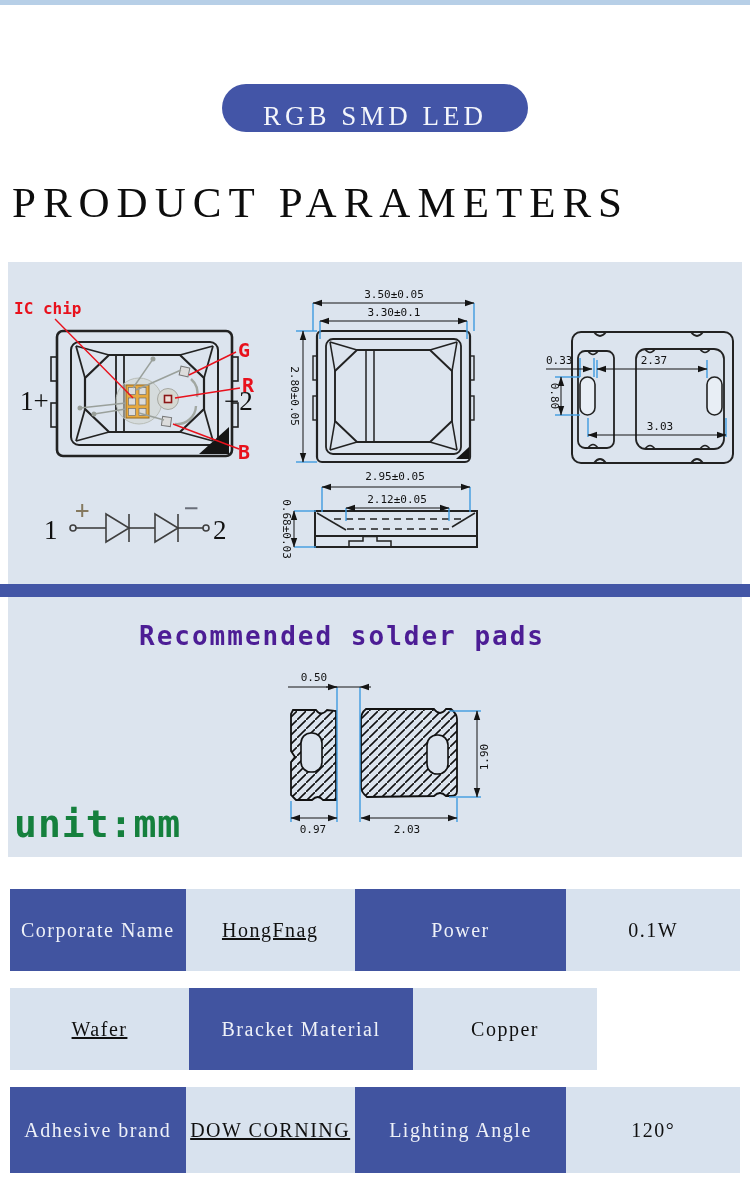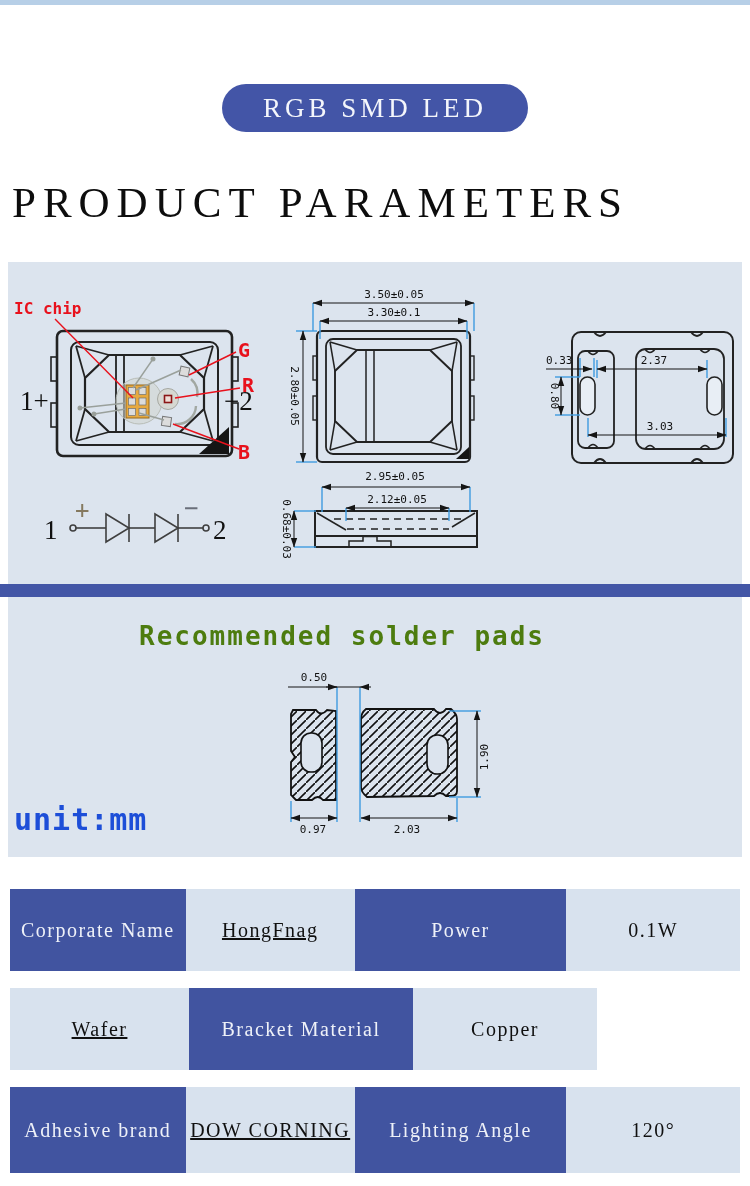--- a/index.html
+++ b/index.html
@@ -1,30 +1,30 @@
 <!DOCTYPE html>
 <html><head>
 <meta charset="utf-8">
 <style>
   html,body{margin:0;padding:0;background:#fff;}
   .page{position:relative;width:750px;height:1186px;background:#ffffff;overflow:hidden;
         font-family:"Liberation Serif",serif;}
   .top-strip{position:absolute;left:0;top:0;width:750px;height:5px;background:#b7cfe7;}
   .badge{position:absolute;left:222px;top:84px;width:306px;height:48px;border-radius:24px;
-         background:#4355a7;display:flex;align-items:center;justify-content:center;}
+         background:#4355a7;display:flex;align-items:flex-end;justify-content:center;}
   .badge span{color:#f4f6fb;font-size:27px;letter-spacing:4px;}
   .title{position:absolute;left:0;top:178px;width:641px;margin:0;text-align:center;
          font-size:43px;font-weight:normal;letter-spacing:7px;color:#0d0d0d;}
   .tech-section{position:absolute;left:8px;top:262px;width:734px;height:595px;background:#dce4ee;}
   .divider{position:absolute;left:0;top:584px;width:750px;height:13px;background:#4356a6;}
   .solder-title{position:absolute;left:8px;top:621px;width:668px;text-align:center;
          font-family:"DejaVu Sans Mono",monospace;font-weight:bold;font-size:26px;
-         color:#4d7c0f;letter-spacing:2px;}
+         color:#4c1d95;letter-spacing:2px;}
   .unit{position:absolute;left:14px;top:802px;font-family:"DejaVu Sans Mono",monospace;
-         font-weight:bold;font-size:30px;color:#1d4ed8;letter-spacing:1px;}
+         font-weight:bold;font-size:38px;color:#15803d;letter-spacing:1px;}
   .spec-table{position:absolute;left:10px;top:889px;width:730px;}
   .spec-row{display:flex;margin-bottom:17px;}
   .spec-row .cell{display:flex;align-items:center;justify-content:center;
          font-size:20px;letter-spacing:1.5px;height:82px;}
   .spec-row:last-child .cell{height:86px;}
   .cell.lab{background:#4154a0;color:#eef1f8;}
   .cell.val{background:#d8e2ee;color:#101010;}
   .c0{width:186px;} .c1{width:179px;text-decoration:underline;} .c2{width:224px;} .c3{width:184px;}
   
   .ln{stroke:#222;fill:none;}

